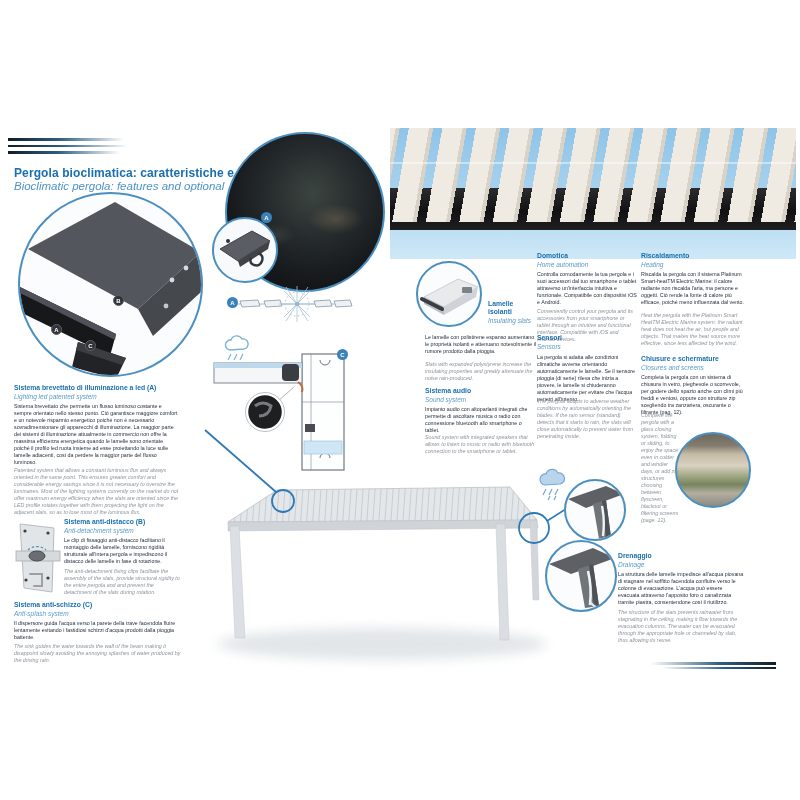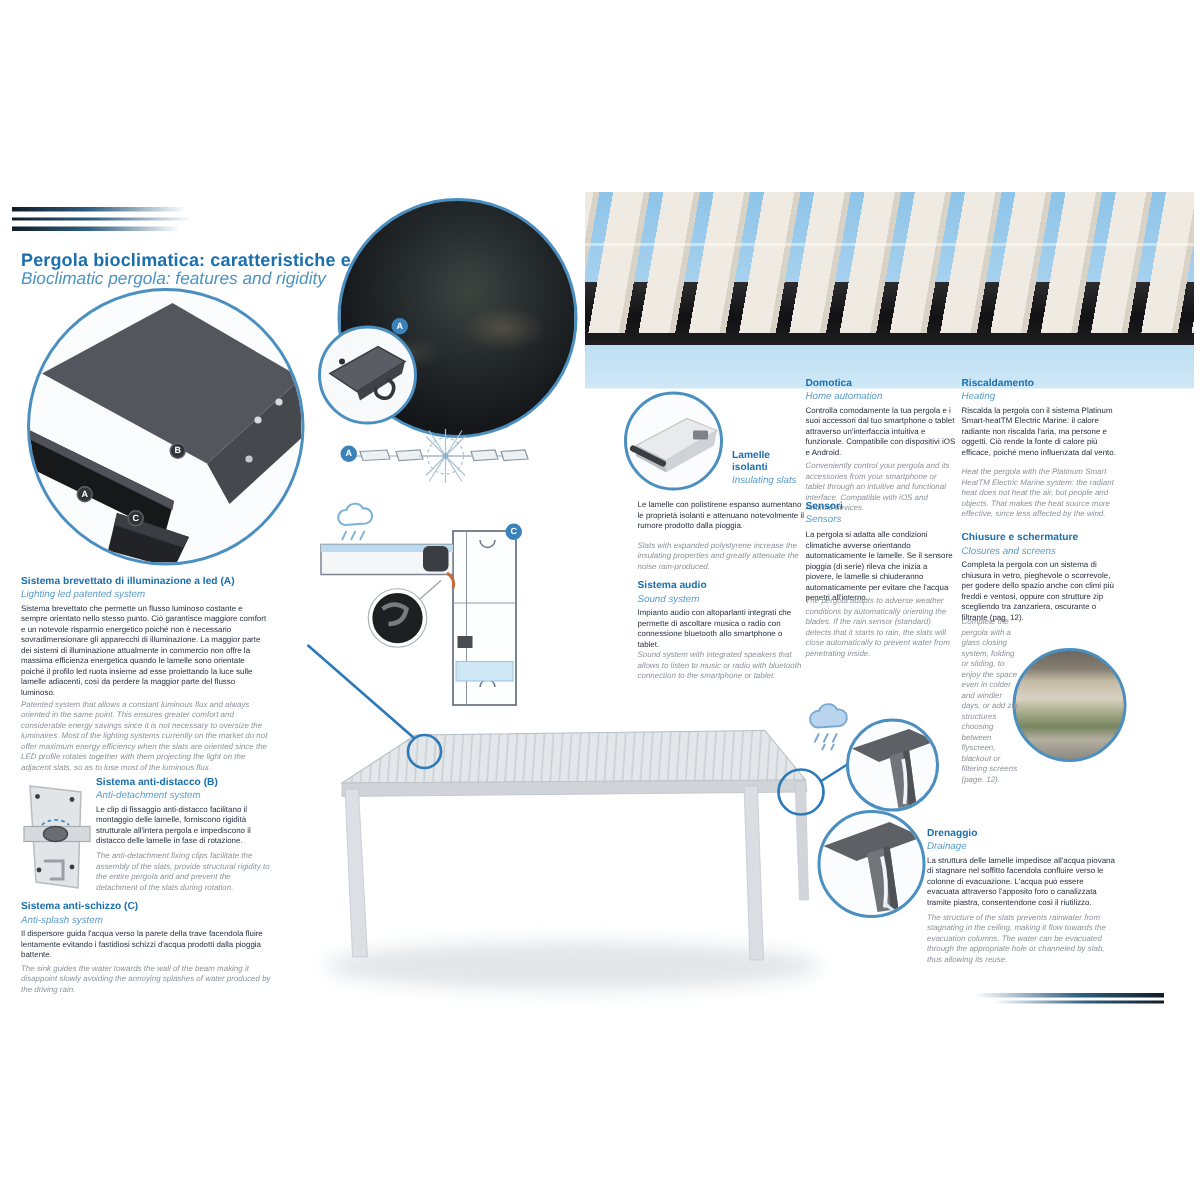--- a/index.html
+++ b/index.html
@@ -42,21 +42,21 @@
 </head>
 <body>
 
 <div id="page">
 
   <div class="abs stripe-l" style="left:8px;top:138px;width:116px;"></div>
   <div class="abs stripe-l" style="left:8px;top:144.5px;width:120px;"></div>
   <div class="abs stripe-l" style="left:8px;top:150.5px;width:112px;height:3px;"></div>
 
   <div class="abs title-it" style="left:14px;top:166px;">Pergola bioclimatica: caratteristiche e optional</div>
-  <div class="abs title-en" style="left:14px;top:180px;">Bioclimatic pergola: features and rigidity</div>
+  <div class="abs title-en" style="left:14px;top:180px;">Bioclimatic pergola: features and optional</div>
 
   <div class="abs photo-louvers">
     <div class="beam"></div>
     <div class="slats"></div>
     <div class="rail"></div>
   </div>
 
   <div class="abs ring night" style="left:225px;top:132px;width:160px;height:160px;">
     <div class="blob1"></div>
     <div class="blob2"></div>

